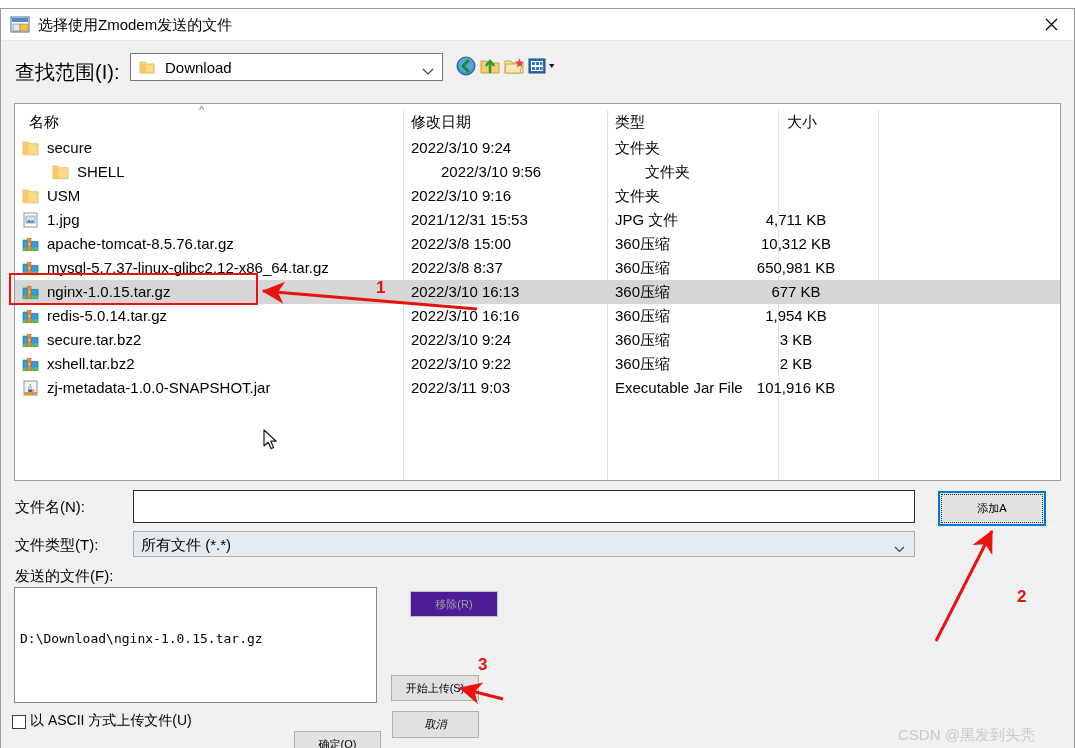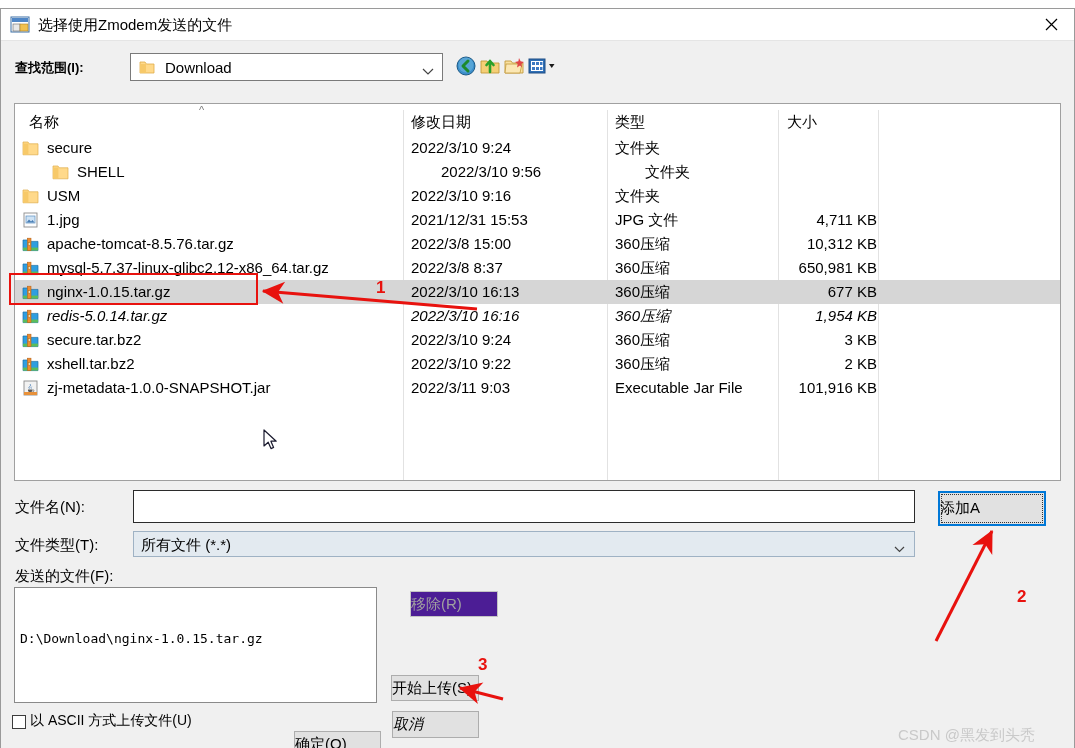--- a/index.html
+++ b/index.html
@@ -46,21 +46,21 @@
   #close-btn {
     position: absolute; right: 0; top: 0;
     width: 46px; height: 31px;
     display: flex; align-items: center; justify-content: center;
   }
   #close-btn svg { display:block; }
 
   
   #lookin-label {
     position: absolute; left: 14px; top: 50px;
-    font-size: 13px; white-space: nowrap; font-weight: bold;
+    font-size: 20px; white-space: nowrap;
   }
   #lookin-combo {
     position: absolute; left: 129px; top: 44px;
     width: 313px; height: 28px;
     background: #ffffff;
     border: 1px solid #7a7a7a;
     box-sizing: border-box;
   }
   #lookin-folder-icon {
     position: absolute; left: 8px; top: 5px;
@@ -117,21 +117,21 @@
   .cell-date {
     position: absolute; left: 396px; top: 0;
     font-size: 15px; line-height: 24px; white-space: nowrap;
   }
   .cell-type {
     position: absolute; left: 600px; top: 0;
     font-size: 15px; line-height: 24px; white-space: nowrap;
   }
   .cell-size {
     position: absolute; left: 700px; width: 162px; top: 0;
-    text-align: right;
+    text-align: center;
     font-size: 15px; line-height: 24px; white-space: nowrap;
   }
   .ficon {
     position: absolute; left: 7px; top: 4px;
     width: 17px; height: 16px;
   }
 
   
   .flabel {
     position: absolute;
@@ -170,23 +170,23 @@
     font-family: "DejaVu Sans Mono", "Liberation Mono", monospace;
     font-size: 13px; line-height: 17px; white-space: nowrap; margin-top: 38px;
   }
 
   
   .btn {
     position: absolute;
     background: #e1e1e1;
     border: 1px solid #adadad;
     box-sizing: border-box;
-    font-size: 15px;
+    font-size: 11px;
     color: #000;
-    display: flex; align-items: center; justify-content: flex-start;
+    display: flex; align-items: center; justify-content: center;
     white-space: nowrap;
   }
   .btn.disabled { color: #a0a0a0; background: #4c1d95; border-color: #c4c4c4; margin-left: 19px; }
   #add-btn {
     left: 937px; top: 482px; width: 108px; height: 35px;
     background: #e1e1e1;
     border: 2px solid #0078d7;
   }
   #add-btn .focusring {
     position: absolute; left: 1px; top: 1px; right: 1px; bottom: 1px;
@@ -393,21 +393,21 @@
               <path d="M1 4 h6 l1.2 1.4 H16 v9.2 H1 Z" fill="#2f9ee0" stroke="#1d6fa5" stroke-width="0.7"></path>
               <rect x="1" y="11.6" width="15" height="3" fill="#5bbd5b"></rect>
               <rect x="5.4" y="2.2" width="3.6" height="12.4" fill="#f08c2e" stroke="#b5651a" stroke-width="0.6"></rect>
               <rect x="6.3" y="6.6" width="1.8" height="2.6" fill="#fff4d6" stroke="#a8711f" stroke-width="0.5"></rect>
             </svg></div>
           <div class="cell-name">nginx-1.0.15.tar.gz</div>
           <div class="cell-date">2022/3/10 16:13</div>
           <div class="cell-type">360压缩</div>
           <div class="cell-size">677 KB</div>
         </div>
-        <div class="row" style="top: 200px; font-style: italic;">
+        <div class="row" style="top: 200px;">
           <div class="ficon"><svg width="17" height="16" viewBox="0 0 17 16">
               <path d="M1 4 h6 l1.2 1.4 H16 v9.2 H1 Z" fill="#2f9ee0" stroke="#1d6fa5" stroke-width="0.7"></path>
               <rect x="1" y="11.6" width="15" height="3" fill="#5bbd5b"></rect>
               <rect x="5.4" y="2.2" width="3.6" height="12.4" fill="#f08c2e" stroke="#b5651a" stroke-width="0.6"></rect>
               <rect x="6.3" y="6.6" width="1.8" height="2.6" fill="#fff4d6" stroke="#a8711f" stroke-width="0.5"></rect>
             </svg></div>
           <div class="cell-name">redis-5.0.14.tar.gz</div>
           <div class="cell-date">2022/3/10 16:16</div>
           <div class="cell-type">360压缩</div>
           <div class="cell-size">1,954 KB</div>

